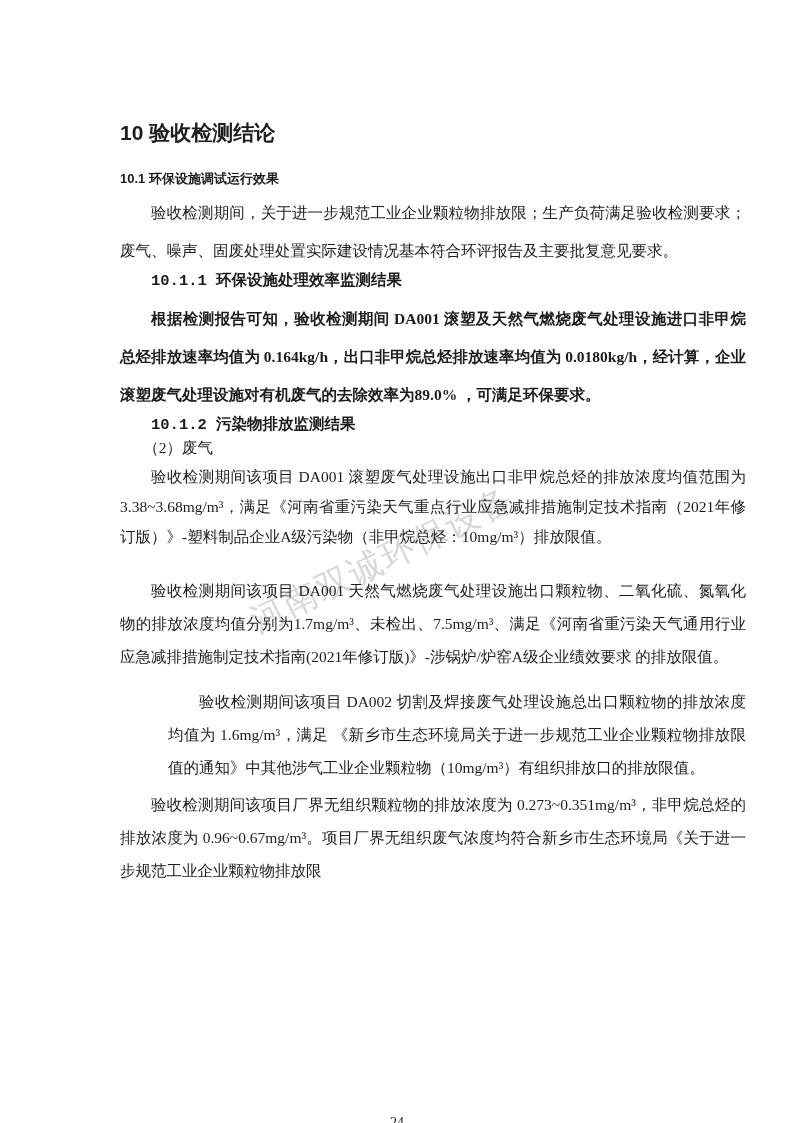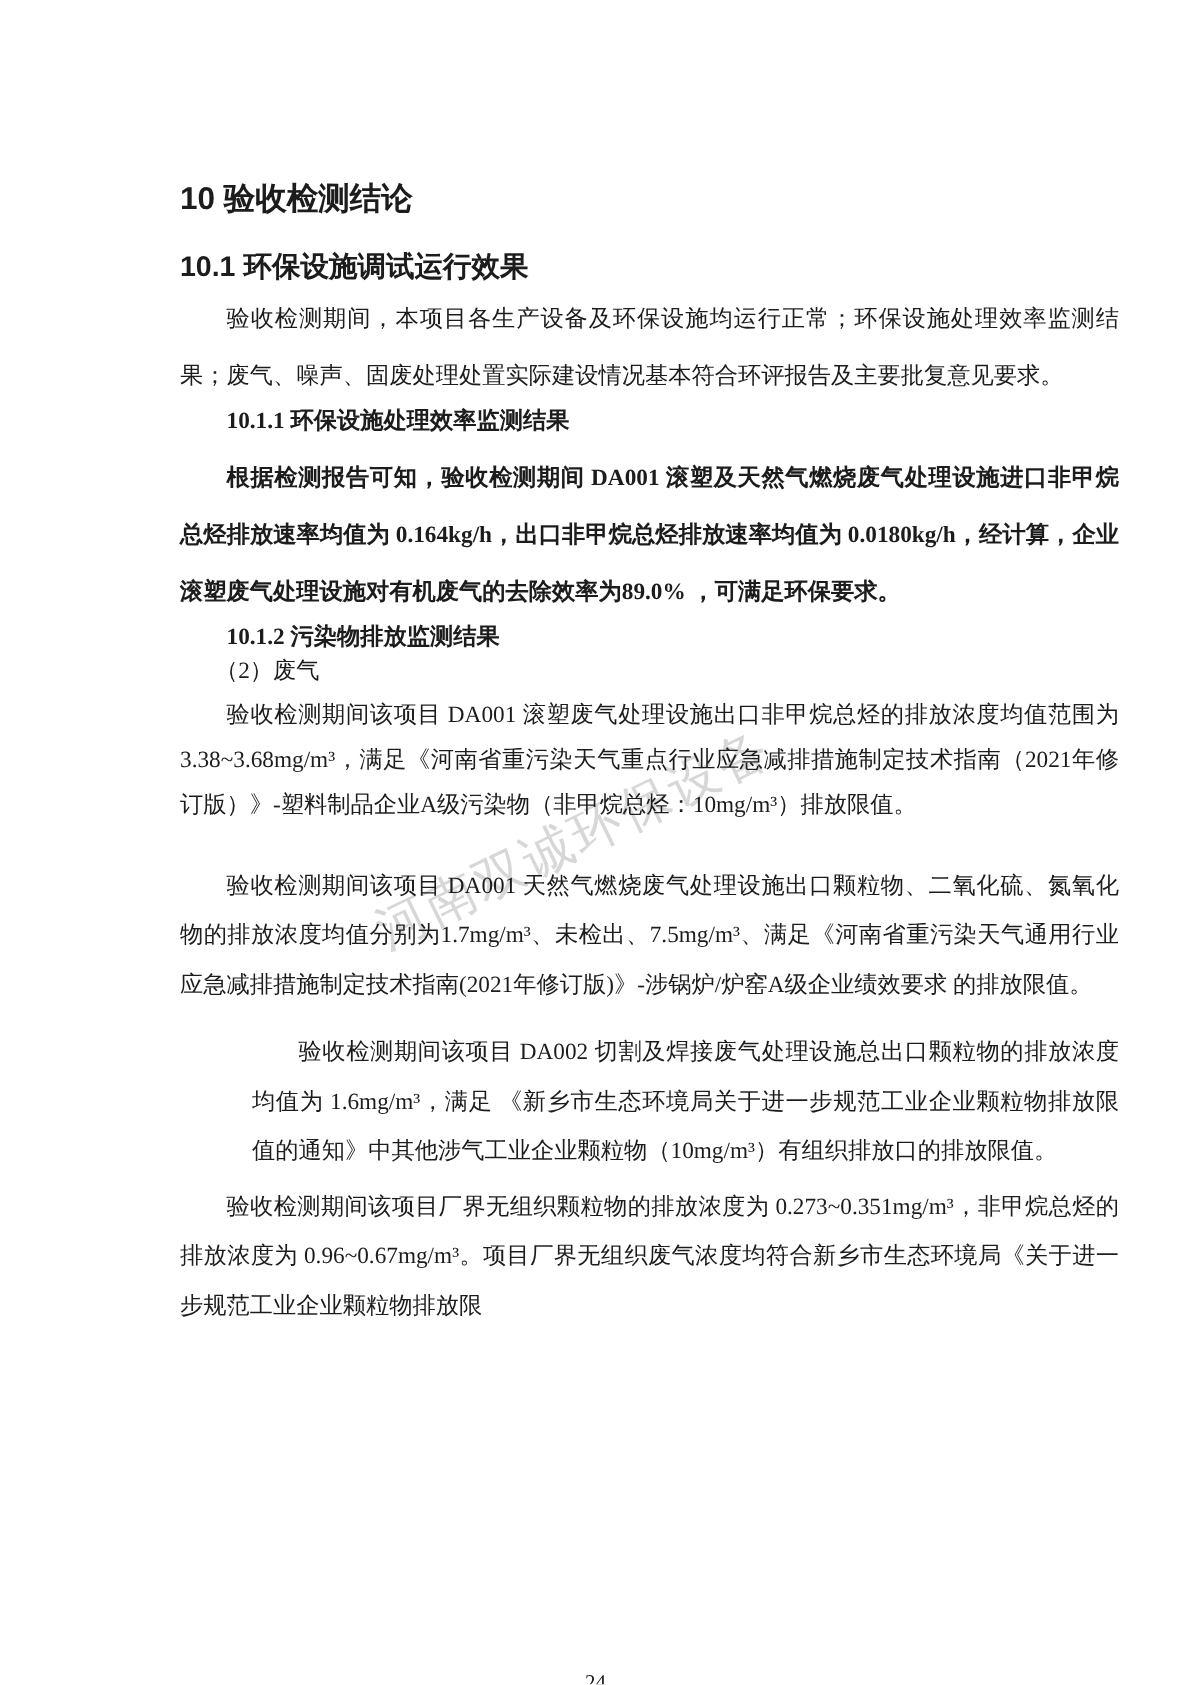--- a/index.html
+++ b/index.html
@@ -42,27 +42,27 @@
   }
   .h1 {
     font-family: "Liberation Sans", "DejaVu Sans", sans-serif;
     font-size: 21px;
     font-weight: bold;
     line-height: 26px;
     margin: 0;
   }
   .h2 {
     font-family: "Liberation Sans", "DejaVu Sans", sans-serif;
-    font-size: 19px;
+    font-size: 13px;
     font-weight: bold;
     line-height: 22px;
     margin: 22px 0 0 0;
   }
   .h3 {
-    font-family: Liberation Serif, serif;
+    font-family: Liberation Mono, monospace;
     font-size: 15.5px;
     font-weight: bold;
     line-height: 22px;
     margin: 0;
     text-indent: 2em;
   }
   .h3.gap-sm { margin-top: 0; }
   .body {
     font-size: 15.5px;
     text-align: justify;
@@ -102,21 +102,21 @@
 <div class="page">
 
   <div class="watermark">河南双诚环保设备</div>
 
   <div class="content">
 
     <h1 class="h1">10 验收检测结论</h1>
 
     <h2 class="h2">10.1 环保设施调试运行效果</h2>
 
-    <p class="body lh38 p1">验收检测期间，本项目各生产设备及环保设施均运行正常；环保设施处理效率监测结果；废气、噪声、固废处理处置实际建设情况基本符合环评报告及主要批复意见要求。</p>
+    <p class="body lh38 p1">验收检测期间，关于进一步规范工业企业颗粒物排放限；生产负荷满足验收检测要求；废气、噪声、固废处理处置实际建设情况基本符合环评报告及主要批复意见要求。</p>
 
     <h3 class="h3 gap-sm">10.1.1 环保设施处理效率监测结果</h3>
 
     <p class="body lh38 p2">根据检测报告可知，验收检测期间 DA001 滚塑及天然气燃烧废气处理设施进口非甲烷总烃排放速率均值为 0.164kg/h，出口非甲烷总烃排放速率均值为 0.0180kg/h，经计算，企业滚塑废气处理设施对有机废气的去除效率为89.0% ，可满足环保要求。</p>
 
     <h3 class="h3 gap-sm">10.1.2 污染物排放监测结果</h3>
 
     <p class="sub-item">（2）废气</p>
 
     <p class="body lh30 p3">验收检测期间该项目 DA001 滚塑废气处理设施出口非甲烷总烃的排放浓度均值范围为3.38~3.68mg/m³，满足《河南省重污染天气重点行业应急减排措施制定技术指南（2021年修订版）》-塑料制品企业A级污染物（非甲烷总烃：10mg/m³）排放限值。</p>

